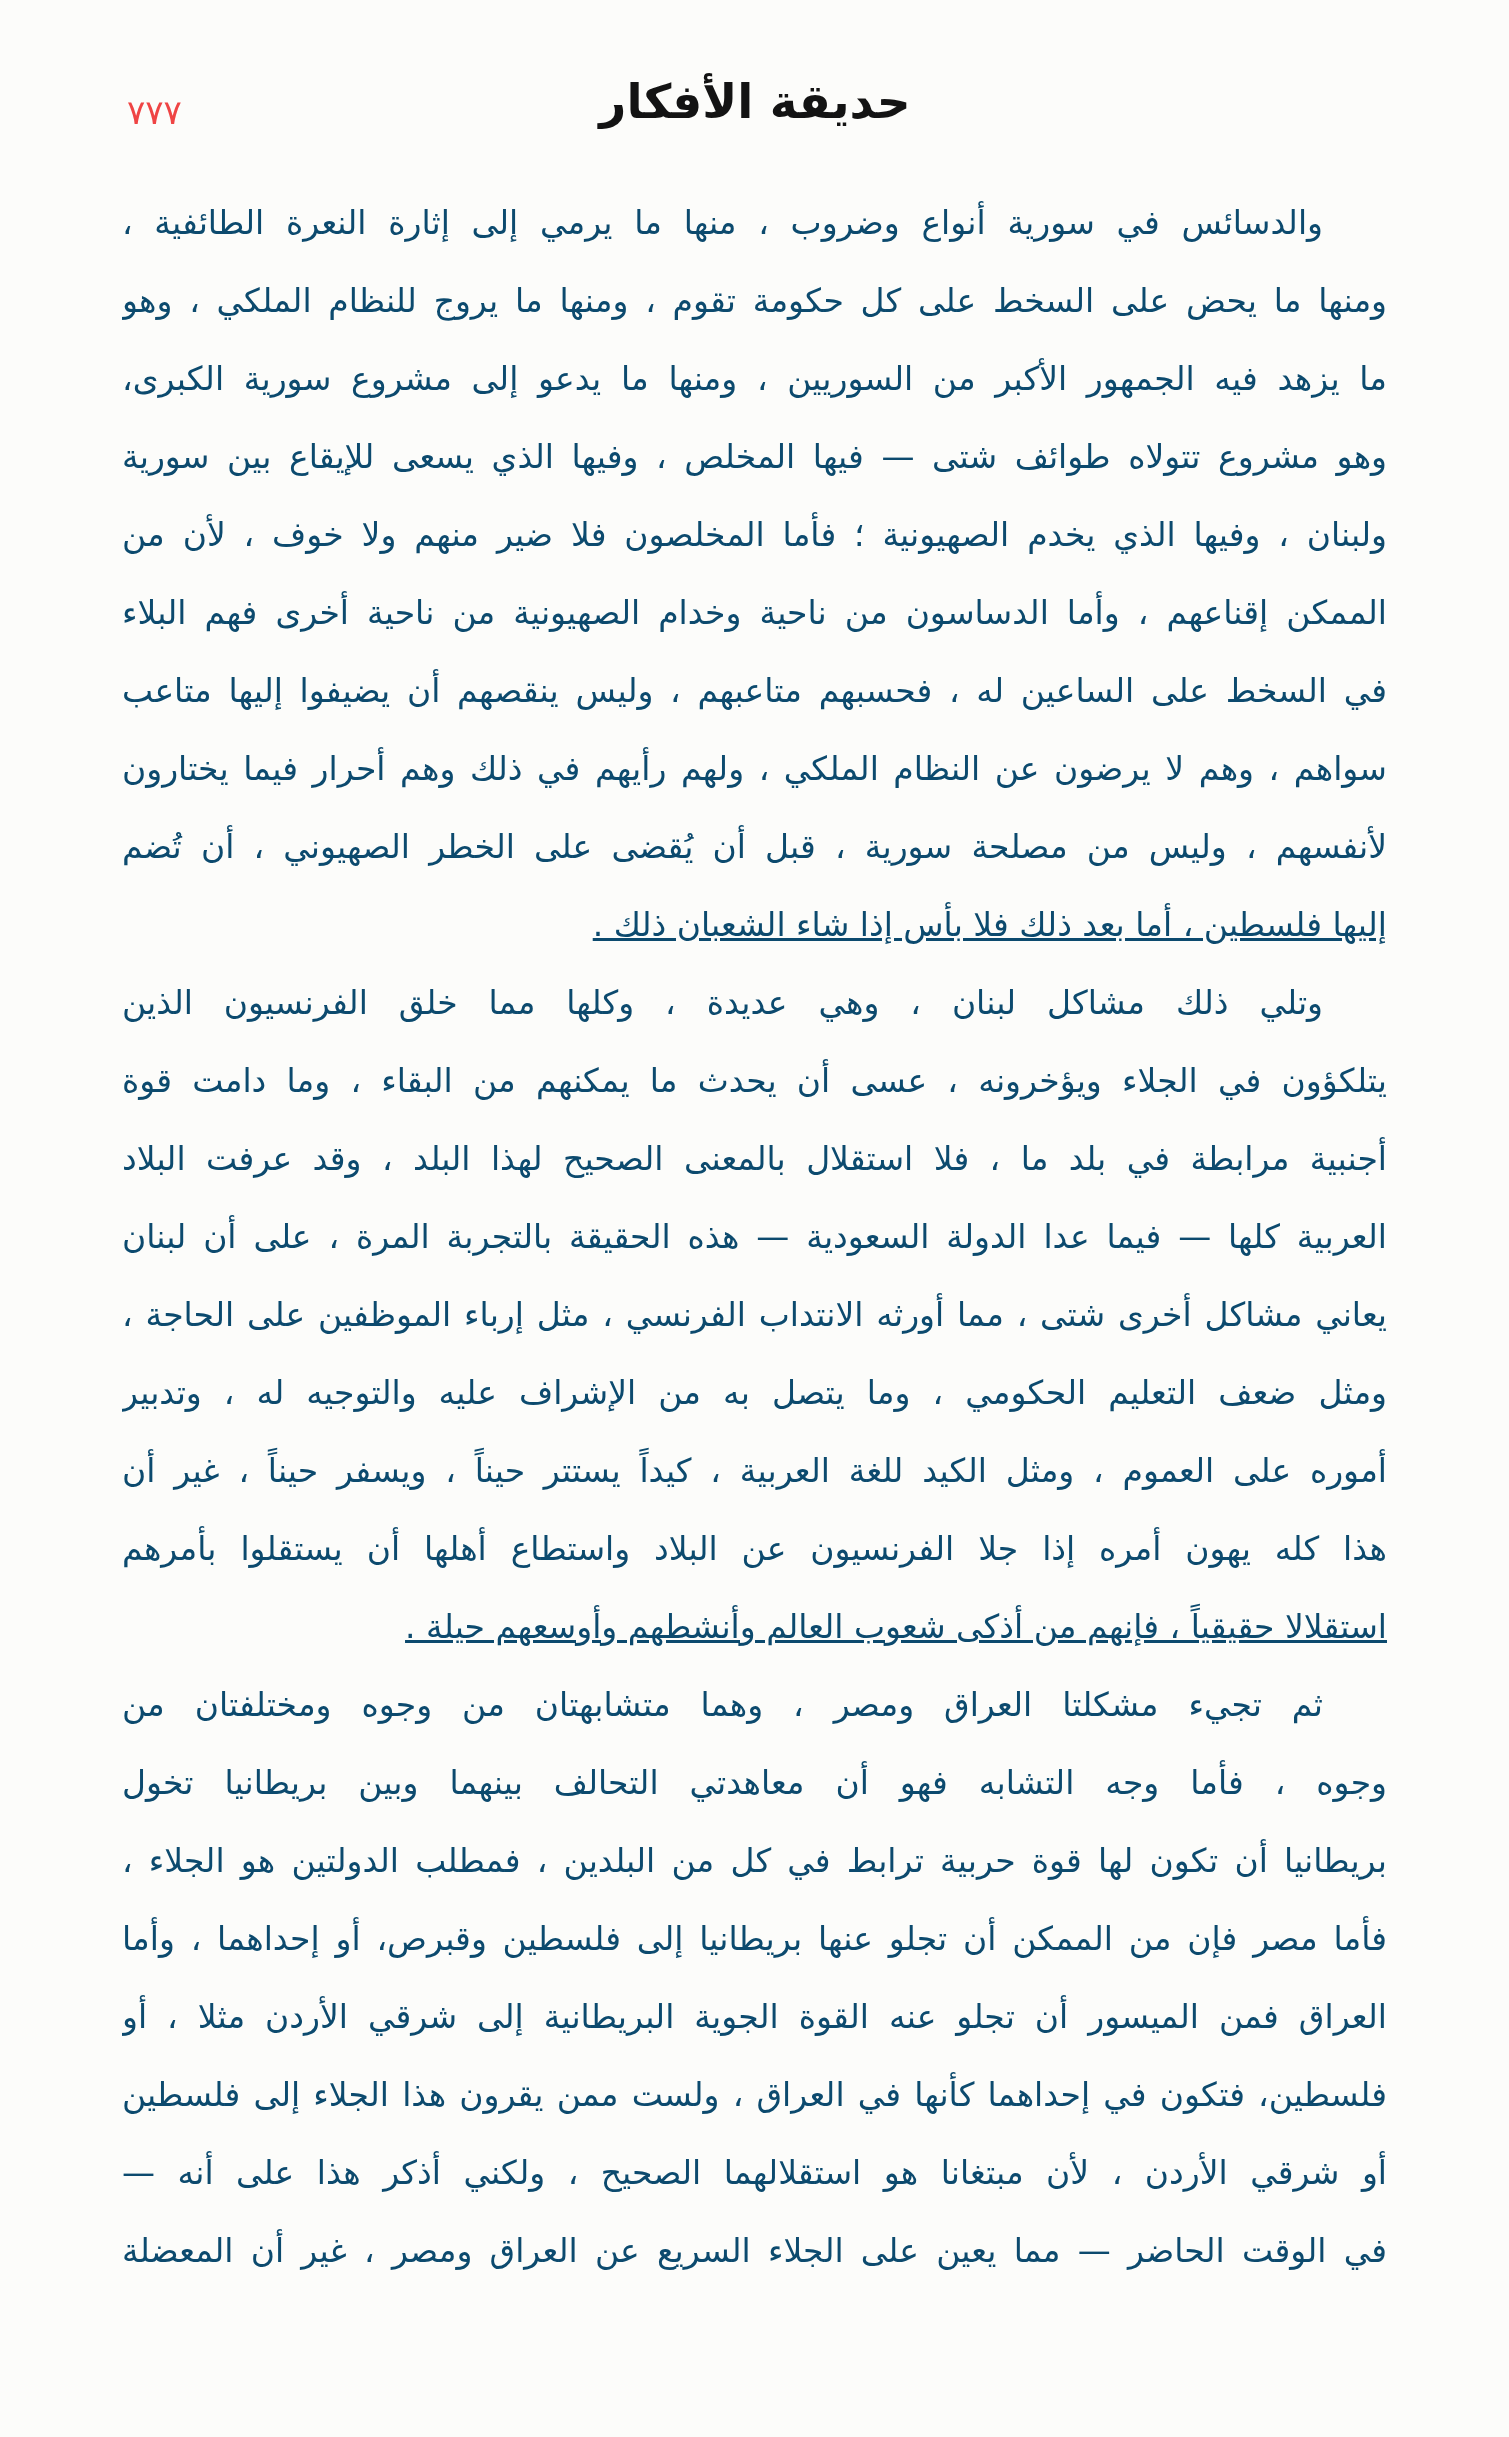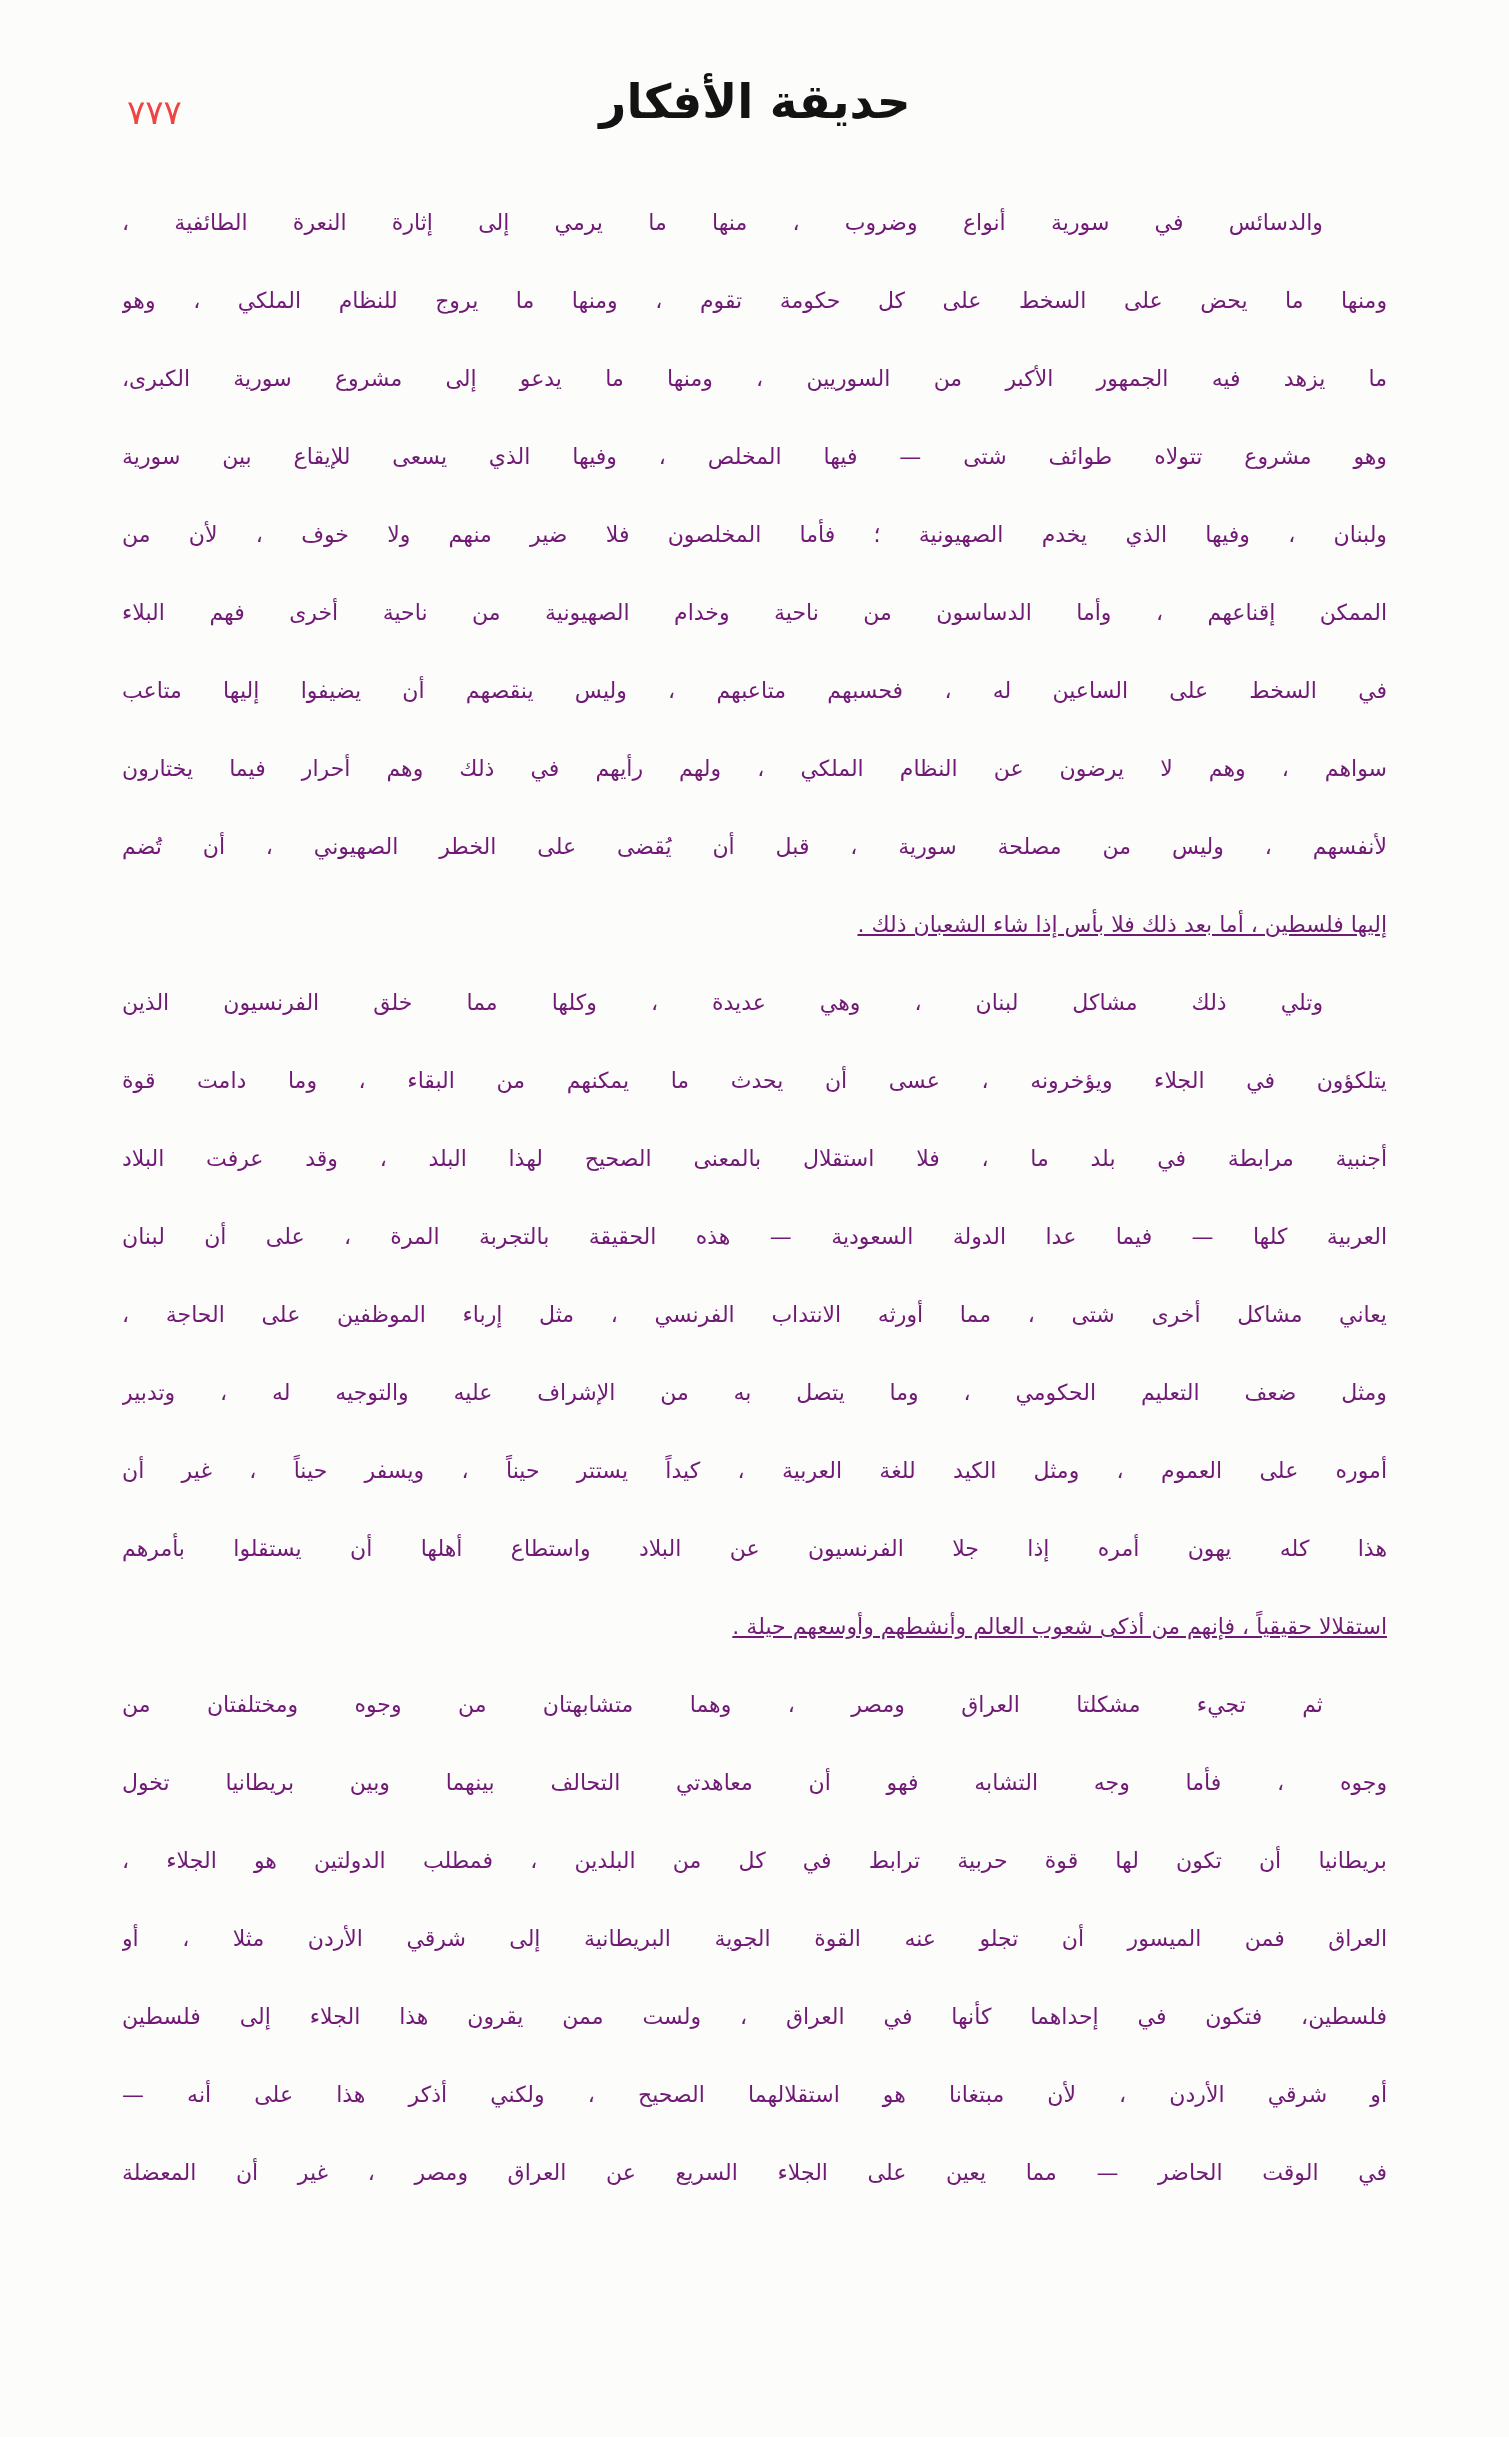--- a/index.html
+++ b/index.html
@@ -45,23 +45,23 @@
     color: #131313;
     direction: rtl;
   }
   
   .text-block {
     position: absolute;
     top: 184px;
     right: 123px;
     width: 1265px;
     direction: rtl;
-    font-size: 22px;
+    font-size: 33px;
     line-height: 78px;
-    color: #701a75;
+    color: #0c4a6e;
   }
   .para { margin: 0; }
   .line {
     height: 78px;
     overflow: hidden;
     white-space: nowrap;
     text-align: justify;
     text-align-last: justify;
     -moz-text-align-last: justify;
   }
@@ -102,20 +102,21 @@
       <div class="line">ومثل ضعف التعليم الحكومي ، وما يتصل به من الإشراف عليه والتوجيه له ، وتدبير</div>
       <div class="line">أموره على العموم ، ومثل الكيد للغة العربية ، كيداً يستتر حيناً ، ويسفر حيناً ، غير أن</div>
       <div class="line">هذا كله يهون أمره إذا جلا الفرنسيون عن البلاد واستطاع أهلها أن يستقلوا بأمرهم</div>
       <div class="line last">استقلالا حقيقياً ، فإنهم من أذكى شعوب العالم وأنشطهم وأوسعهم حيلة .</div>
     </div>
 
     <div class="para">
       <div class="line first">ثم تجيء مشكلتا العراق ومصر ، وهما متشابهتان من وجوه ومختلفتان من</div>
       <div class="line">وجوه ، فأما وجه التشابه فهو أن معاهدتي التحالف بينهما وبين بريطانيا تخول</div>
       <div class="line">بريطانيا أن تكون لها قوة حربية ترابط في كل من البلدين ، فمطلب الدولتين هو الجلاء ،</div>
+      <div class="line">فأما مصر فإن من الممكن أن تجلو عنها بريطانيا إلى فلسطين وقبرص، أو إحداهما ، وأما</div>
       <div class="line">العراق فمن الميسور أن تجلو عنه القوة الجوية البريطانية إلى شرقي الأردن مثلا ، أو</div>
       <div class="line">فلسطين، فتكون في إحداهما كأنها في العراق ، ولست ممن يقرون هذا الجلاء إلى فلسطين</div>
       <div class="line">أو شرقي الأردن ، لأن مبتغانا هو استقلالهما الصحيح ، ولكني أذكر هذا على أنه —</div>
       <div class="line">في الوقت الحاضر — مما يعين على الجلاء السريع عن العراق ومصر ، غير أن المعضلة</div>
     </div>
 
   </main>
 </div>
 
 

